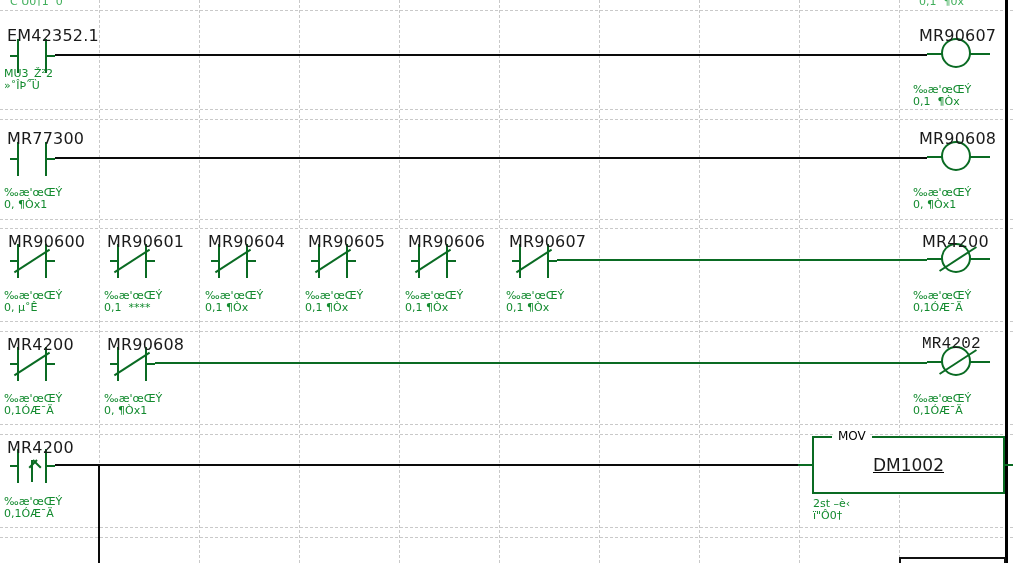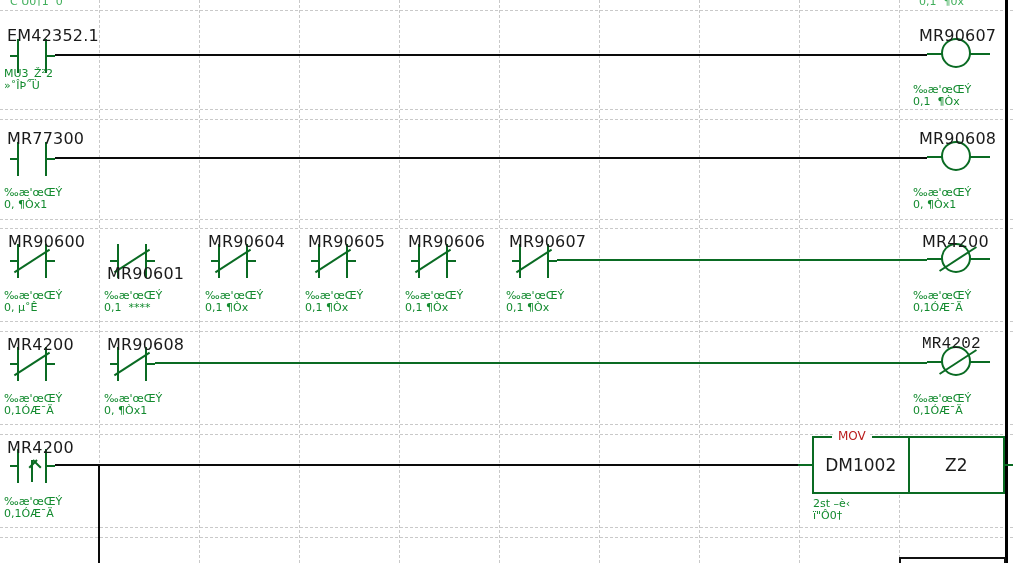--- a/index.html
+++ b/index.html
@@ -76,29 +76,29 @@
     position:absolute;left:-5px;top:15px;width:44px;height:2px;background:#0a6b23;
     transform:rotate(-33deg);transform-origin:50% 50%;
   }
   .coil .lead-l{position:absolute;left:-14px;top:15px;width:15px;height:2px;background:#0a6b23;}
   .coil .lead-r{position:absolute;left:29px;top:15px;width:20px;height:2px;background:#0a6b23;}
 
   
   .fbox{
     position:absolute;box-sizing:border-box;
     border:2px solid #0a6b23;background:#ffffff;
-    display:flex;align-items:center;
+    display:flex;align-items:center;text-decoration:underline;
   }
   .fbox .cell{
     flex:1 1 0;height:100%;display:flex;align-items:center;justify-content:center;
     color:#1a1a1a;font-size:17px;
   }
   .fbox .cell + .cell{border-left:2px solid #0a6b23;}
   .fbox-title{
-    position:absolute;color:#b91c1c;font-size:12px;background:#ffffff;
+    position:absolute;color:#000000;font-size:12px;background:#ffffff;
     padding:0 4px;line-height:12px;
   }
   .fbox-topmask{position:absolute;background:#ffffff;height:2px;}
   .fbox-lead{position:absolute;height:2px;background:#0a6b23;}
 
   .partialbox{
     position:absolute;box-sizing:border-box;border:2px solid #111;
     border-bottom:none;background:#fff;
   }
 </style>
@@ -170,21 +170,21 @@
     </div>
     <div class="devname" style="left: 8px; top: 232px;">MR90600</div>
     <div class="cmt" style="left: 4px; top: 290px;"><div>‰æ'œŒÝ</div><div class="pale">0, µ˚Ê</div></div>
     <div class="contact" style="left: 110px; top: 244px;">
       <div class="wirein"></div>
       <div class="bar l"></div>
       <div class="bar r"></div>
       <div class="wireout"></div>
       <div class="slash"></div>
     </div>
-    <div class="devname" style="left: 107px; top: 232px; margin-top: 32px;">MR90601</div>
+    <div class="devname" style="left: 107px; top: 232px;">MR90601</div>
     <div class="cmt" style="left: 104px; top: 290px;"><div>‰æ'œŒÝ</div><div class="pale">0,1  ****</div></div>
     <div class="contact" style="left: 211px; top: 244px;">
       <div class="wirein"></div>
       <div class="bar l"></div>
       <div class="bar r"></div>
       <div class="wireout"></div>
       <div class="slash"></div>
     </div>
     <div class="devname" style="left: 208px; top: 232px;">MR90604</div>
     <div class="cmt" style="left: 205px; top: 290px;"><div>‰æ'œŒÝ</div><div class="pale">0,1 ¶Òx</div></div>
@@ -260,21 +260,20 @@
         <i></i>
         <b></b>
       </div>
     </div>
     <div class="devname" style="left: 7px; top: 438px;">MR4200</div>
     <div class="cmt" style="left: 4px; top: 496px;"><div>‰æ'œŒÝ</div><div class="pale">0,1ÓÆ¯Ä</div></div>
     <div class="seg" style="left: 55px; top: 464px; width: 757px; border-top-color: rgb(10, 10, 10);"></div>
     <div class="vbranch" style="left: 98px; top: 465px; height: 98px;"></div>
     <div class="fbox" style="left: 812px; top: 436px; width: 193px; height: 58px;">
       <div class="cell">DM1002</div>
-      <div class="cell">Z2</div>
     </div>
     <div class="fbox-topmask" style="left: 832px; top: 436px; width: 40px;"></div>
     <div class="fbox-title" style="left: 834px; top: 430px;">MOV</div>
     <div class="fbox-lead" style="left: 798px; top: 464px; width: 14px;"></div>
     <div class="fbox-lead" style="left: 1005px; top: 464px; width: 14px;"></div>
     <div class="cmt" style="left: 813px; top: 498px;"><div>2st –è‹</div><div class="pale">ï"Ô0†</div></div>
     <div class="partialbox" style="left: 899px; top: 557px; width: 107px; height: 6px;"></div>
   </div>
 
 </body></html>

